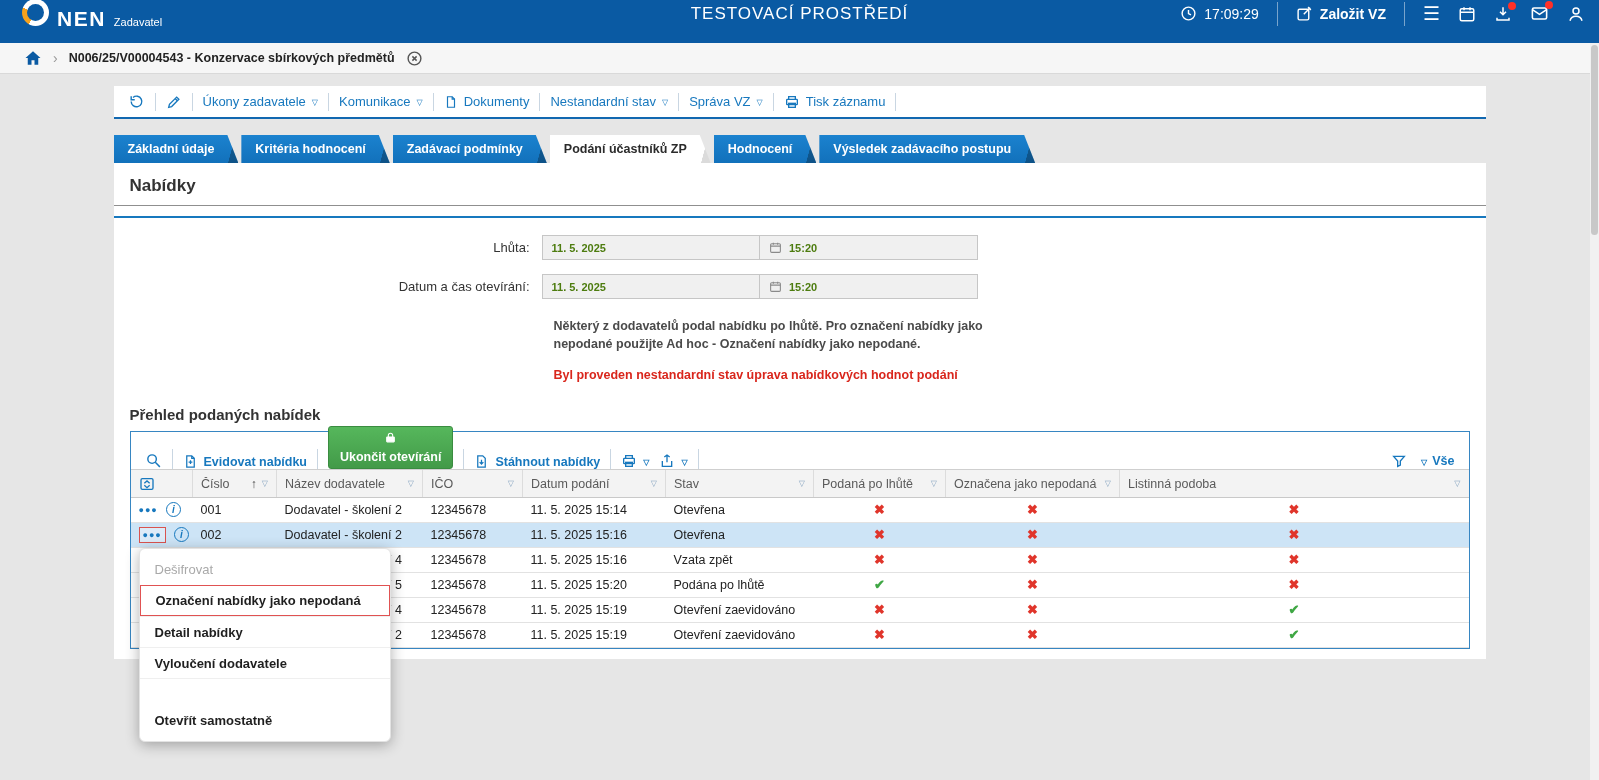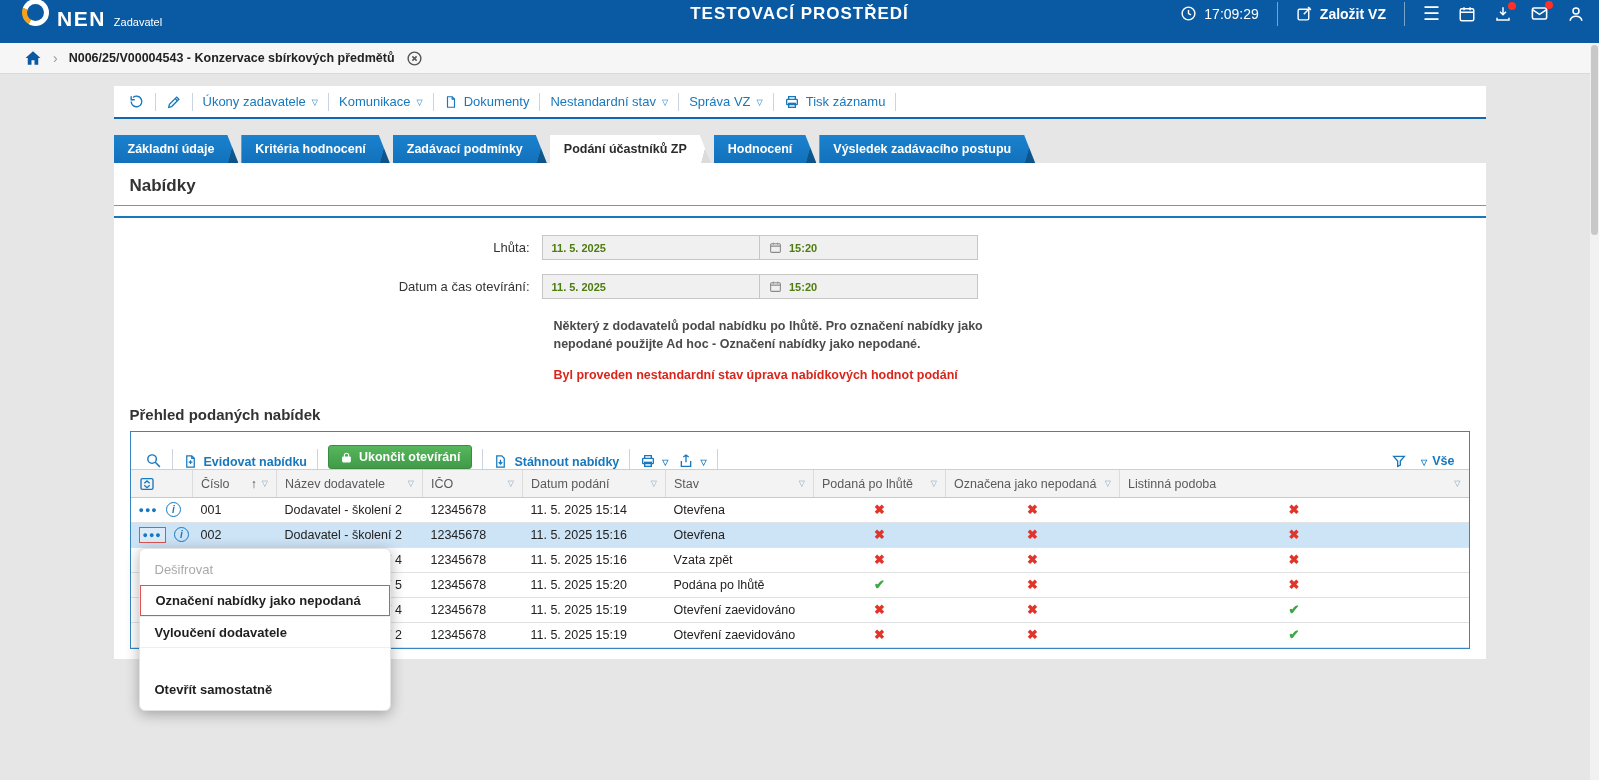--- a/index.html
+++ b/index.html
@@ -7,21 +7,21 @@
   body { font-family:"Liberation Sans", sans-serif; background:#e6e6e6; position:relative; font-size:13px; color:#333; }
   svg { display:block; }
 
   
   .topbar { height:43px; background:#0a5aa3; display:flex; align-items:center; position:relative; color:#fff; padding:0 14px 16px 22px; }
   .brand { display:flex; align-items:flex-end; gap:8px; }
   .logo-circle { width:27px; height:27px; border-radius:50%; background:conic-gradient(from 210deg,#f6a21d 0 80deg,#ffffff 80deg 360deg); position:relative; margin-bottom:3px; }
   .logo-circle::after { content:""; position:absolute; inset:5px; background:#0a5aa3; border-radius:50%; }
   .brand-name { font-size:21px; font-weight:bold; letter-spacing:1.5px; line-height:1; }
   .brand-sub { font-size:11px; line-height:1; padding-bottom:1px; }
-  .env-title { position:absolute; left:50%; transform:translateX(-50%); font-size:17px; font-weight:bold; letter-spacing:1px;text-align:right; }
+  .env-title { position:absolute; left:50%; transform:translateX(-50%); font-size:17px; font-weight:normal; letter-spacing:1px;text-align:right; }
   .topbar-right { margin-left:auto; display:flex; align-items:center; gap:18px; }
   .tb-group { display:flex; align-items:center; gap:7px; }
   .tb-divider { width:1px; height:24px; background:rgba(255,255,255,.45); }
   .tb-time { font-size:14px; }
   .tb-zalozit { font-size:14px; font-weight:bold; cursor:pointer; }
   .icon-btn { position:relative; cursor:pointer; display:flex; align-items:center; justify-content:center; }
   .badge-dot { position:absolute; top:-3px; right:-4px; width:8px; height:8px; border-radius:50%; background:#ff3028; }
   .hamburger { font-size:19px; line-height:1; }
 
   
@@ -60,21 +60,21 @@
   .field-part + .field-part { border-left:1px solid #c6c6c6; }
   .note-text { margin:18px 0 0 440px; width:470px; font-size:12.5px; font-weight:bold; color:#4a4a4a; line-height:1.45; }
   .alert-text { margin:15px 0 0 440px; font-size:12.5px; font-weight:bold; color:#d9261c; }
 
   
   .offers-title { margin:24px 16px 8px; font-size:15px; font-weight:bold; color:#333; }
   .table-wrap { margin:0 16px; border:1px solid #3786c2; background:#fff; position:relative; }
   .grid-toolbar { height:38px; display:flex; align-items:flex-end; gap:10px; padding:0 14px; color:#1778be; border-bottom:1px solid #cfcfcf; }
   .gt-divider { width:1px; height:20px; background:#c9d6e2; }
   .gt-link { display:flex; align-items:center; gap:6px; color:#1778be; font-size:12.5px; font-weight:bold; cursor:pointer; white-space:nowrap; }
-  .btn-green { display:flex; align-items:center; gap:6px; background:linear-gradient(#56b75c,#429a48); border:1px solid #3a8c40; border-radius:3px; color:#fff; font-size:12.5px; font-weight:bold; padding:4px 11px; cursor:pointer; }
+  .btn-green { display:flex; align-items:center; gap:6px; background:linear-gradient(#56b75c,#429a48); border:1px solid #3a8c40; border-radius:3px; color:#fff; font-size:12.5px; font-weight:bold; padding:4px 11px; cursor:pointer;flex-direction:column; }
   .gt-right { margin-left:auto; display:flex; align-items:center; gap:14px; }
   .vse { display:flex; align-items:center; gap:5px; font-size:12.5px; font-weight:bold; color:#1778be; cursor:pointer; }
 
   table.offers { width:100%; border-collapse:collapse; table-layout:fixed; }
   .c0{width:62px}.c1{width:84px}.c2{width:146px}.c3{width:100px}.c4{width:143px}.c5{width:148px}.c6{width:132px}.c7{width:174px}.c8{width:auto}
   thead th { background:#f3f3f3; border-bottom:1px solid #c9c9c9; border-right:1px solid #dcdcdc; height:27px; font-size:12.5px; font-weight:normal; color:#5a5a5a; text-align:left; padding:0 8px; }
   thead th:last-child { border-right:none; }
   .th-inner { display:flex; align-items:center; gap:5px; }
   .th-label { flex:1; overflow:hidden; white-space:nowrap; text-overflow:ellipsis; }
   .sort-asc { color:#444; font-weight:bold; font-size:12px; }
@@ -504,20 +504,21 @@
               <td class="c6 center"><span class="mk no">✖</span></td>
               <td class="c7 center"><span class="mk no">✖</span></td>
               <td class="c8 center"><span class="mk ok">✔</span></td>
             </tr>
           </tbody>
       </table>
 
       <div class="context-menu">
           <div class="menu-item disabled">Dešifrovat</div>
           <div class="menu-item highlighted">Označení nabídky jako nepodaná</div>
+          <div class="menu-item">Detail nabídky</div>
           <div class="menu-item">Vyloučení dodavatele</div>
           <div class="menu-spacer"></div>
           <div class="menu-item">Otevřít samostatně</div>
         </div>
     </div>
   </div>
 </div>
 
 <div class="scrollbar">
     <div class="scroll-thumb"></div>

